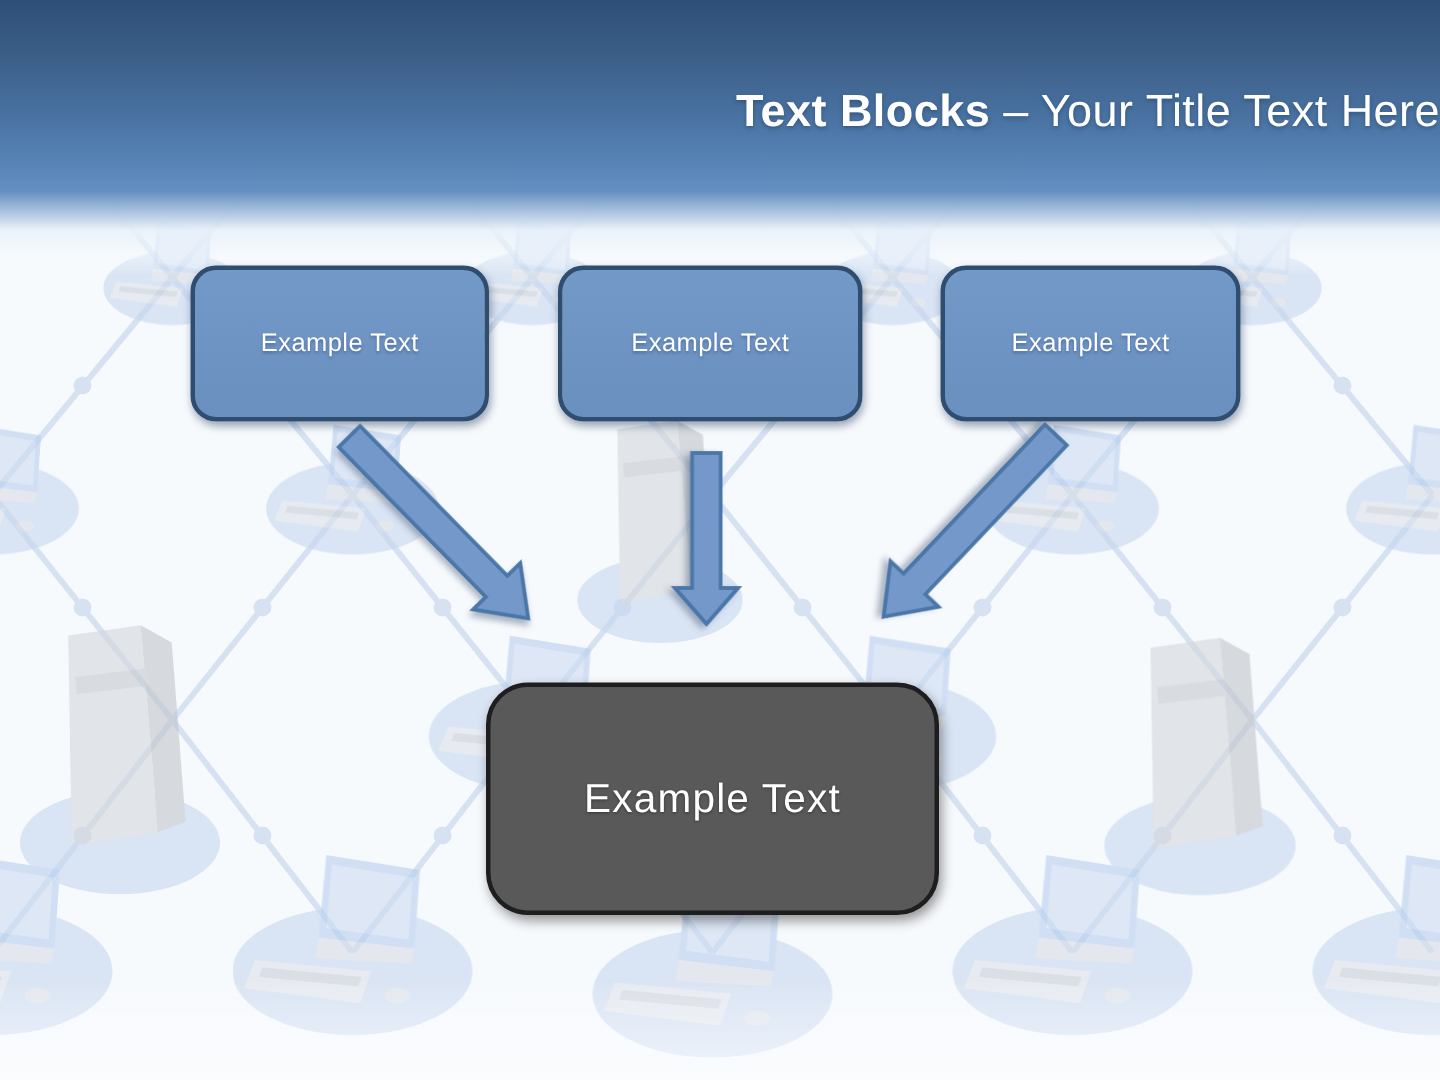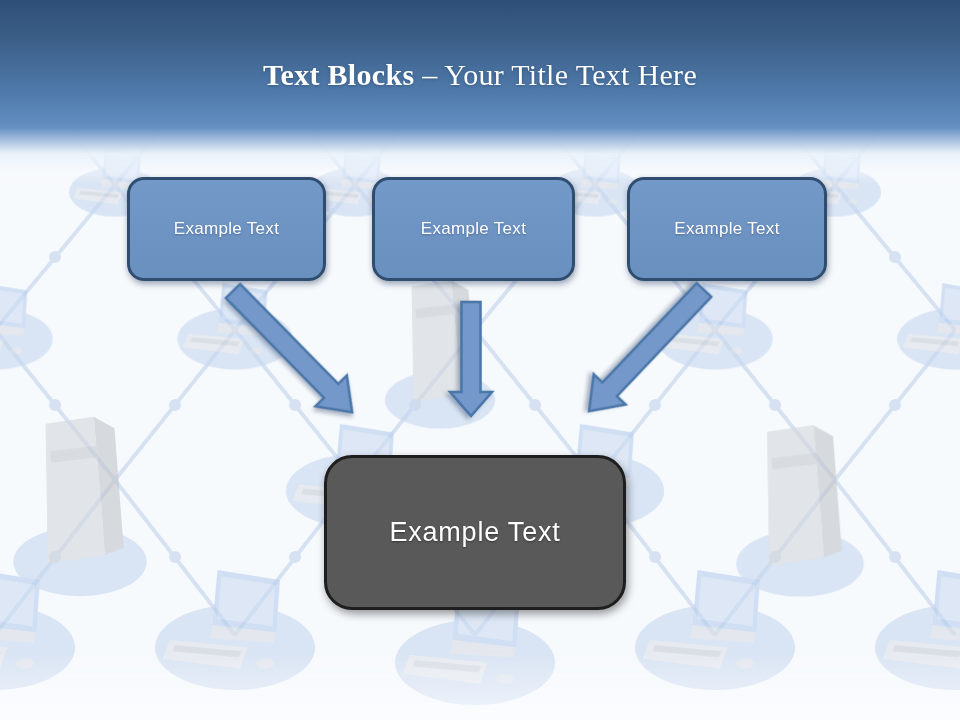--- a/index.html
+++ b/index.html
@@ -12,23 +12,23 @@
   .bg-svg{position:absolute;left:0;top:0;width:960px;height:720px;}
   
   .header-band{
     position:absolute;left:0;top:0;width:100%;height:185px;
     background:linear-gradient(180deg,
       #2e5078 0%, #3b5e87 20%, #4f7aab 50%, #5d89bc 64%, #6690c2 69%,
       rgba(233,241,249,0.92) 83%, rgba(247,250,253,0.45) 93%, rgba(250,252,254,0) 100%);
   }
   .slide-title{
     position:absolute;top:58px;left:0;width:100%;
-    text-align:center;color:#ffffff;font-size:30px;line-height:34px;
+    text-align:right;color:#ffffff;font-size:30px;line-height:34px;
     text-shadow:0 1px 3px rgba(15,35,65,0.35);
-    letter-spacing:0.3px;white-space:nowrap;font-family:Liberation Serif, serif;
+    letter-spacing:0.3px;white-space:nowrap;
   }
   .slide-title .t-bold{font-weight:bold;}
   .slide-title .t-rest{font-weight:normal;}
   
   .tblock{
     position:absolute;top:177px;height:104px;
     background:linear-gradient(180deg,#7399c9 0%,#6d93c3 60%,#6a90c0 100%);
     border:3px solid #2f4d6e;border-radius:17px;
     box-shadow:1px 3px 6px rgba(35,55,90,0.45);
     display:flex;align-items:center;justify-content:center;

